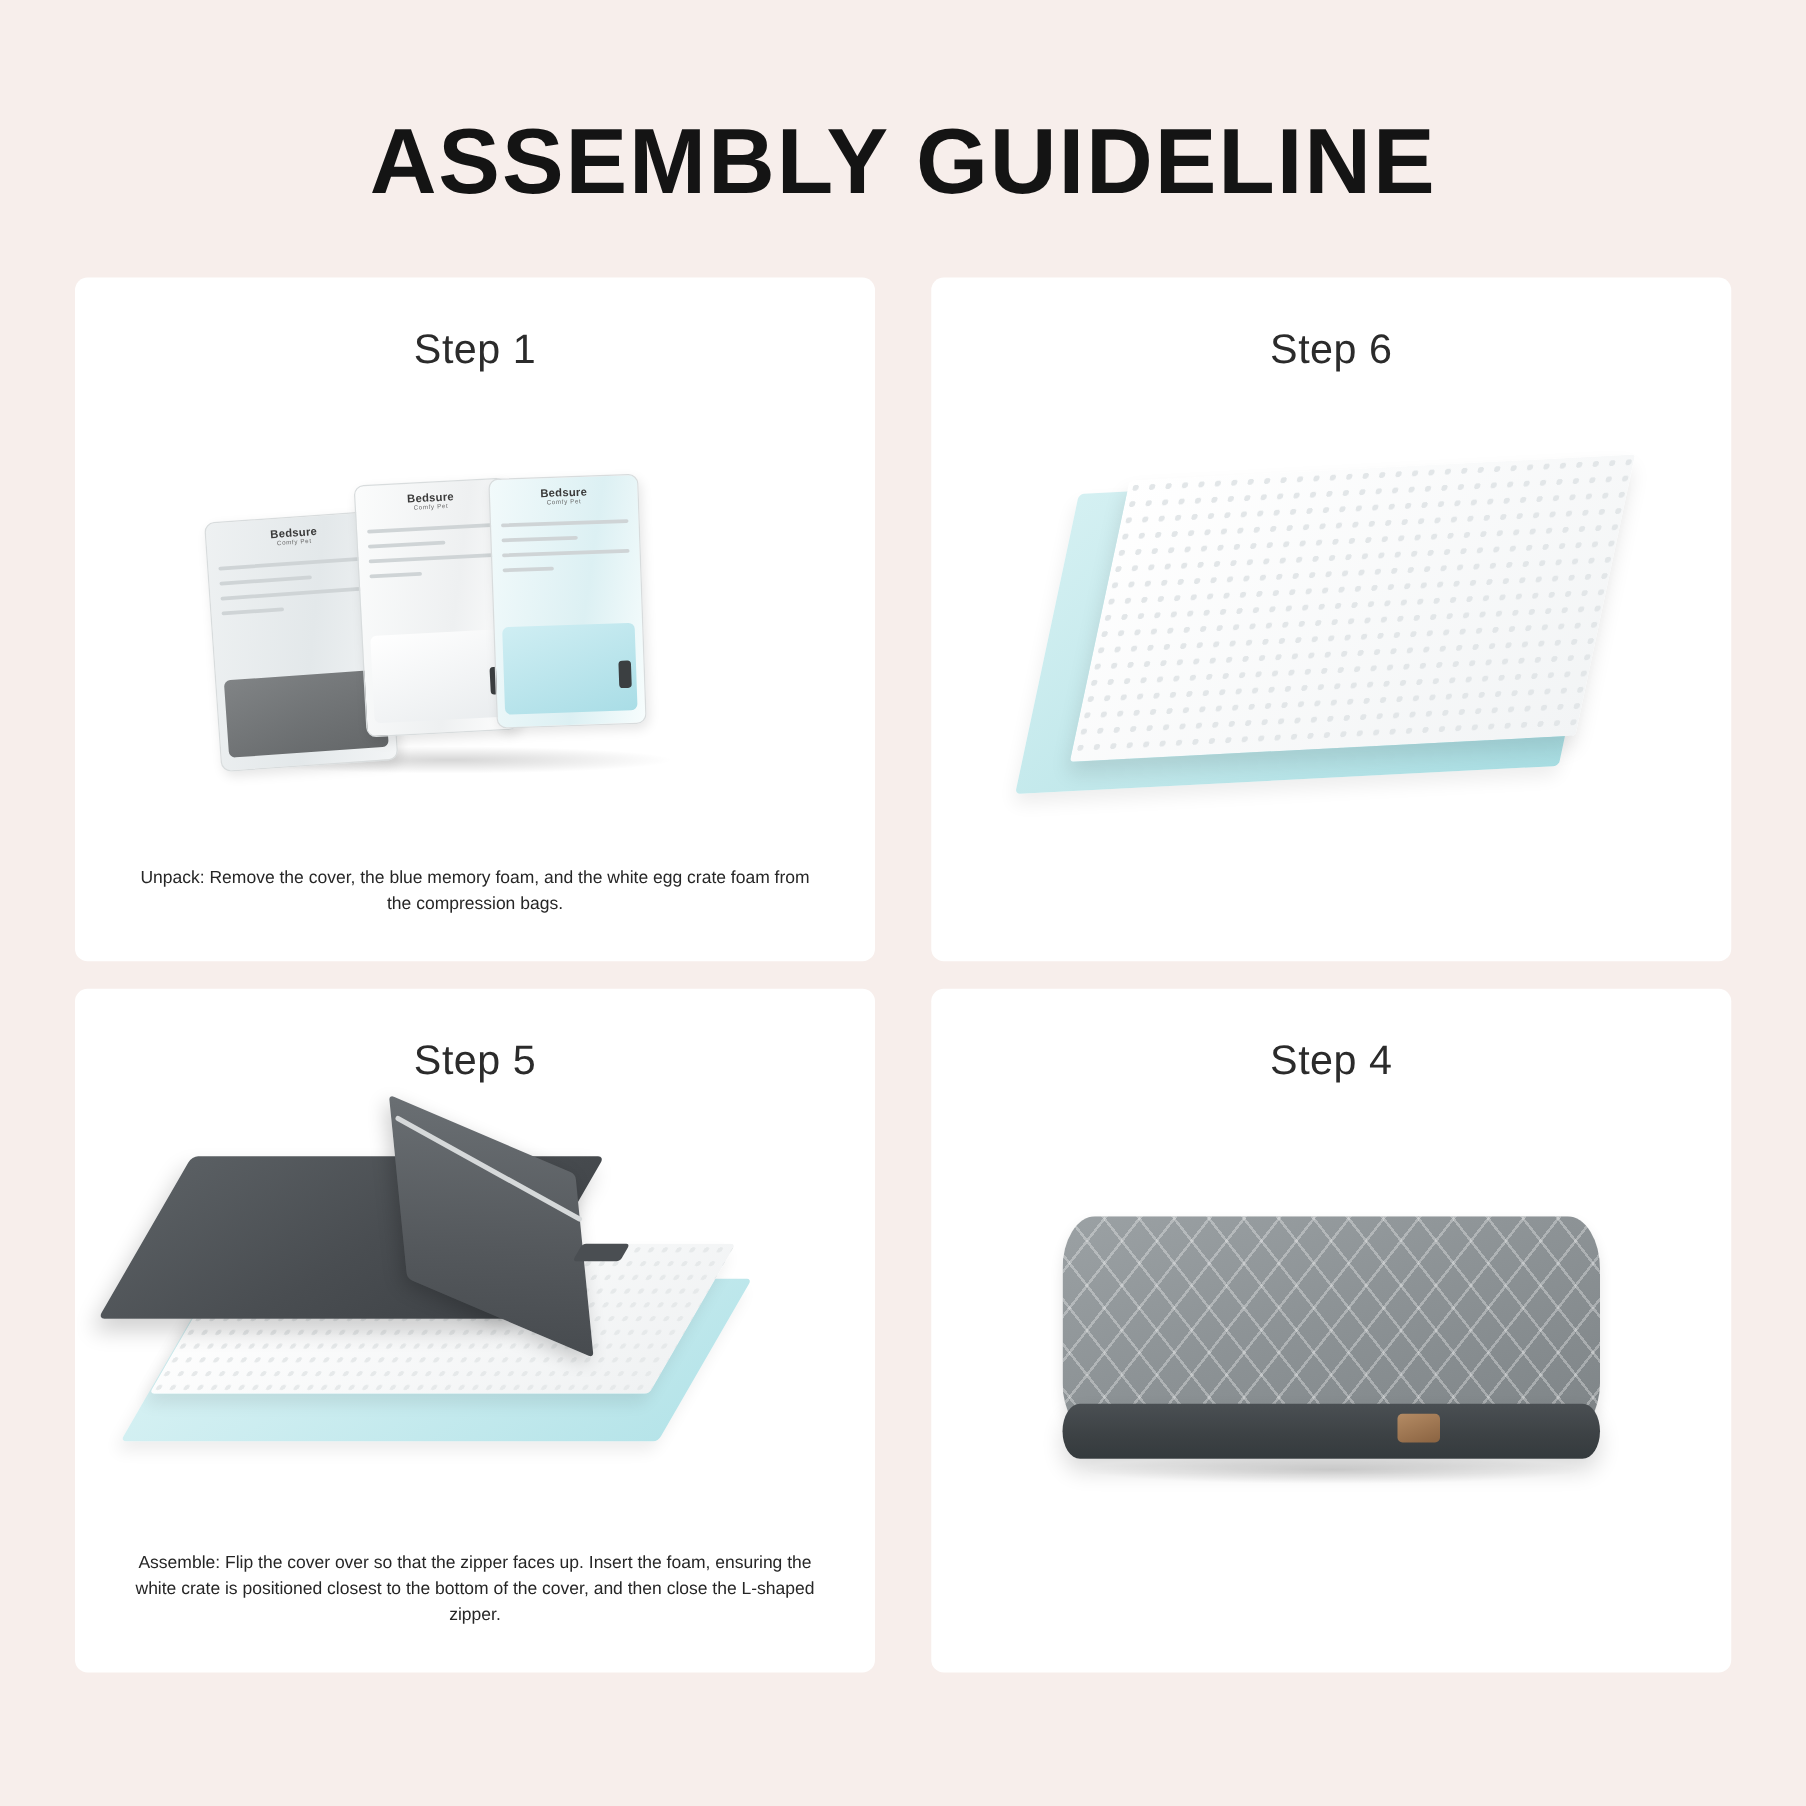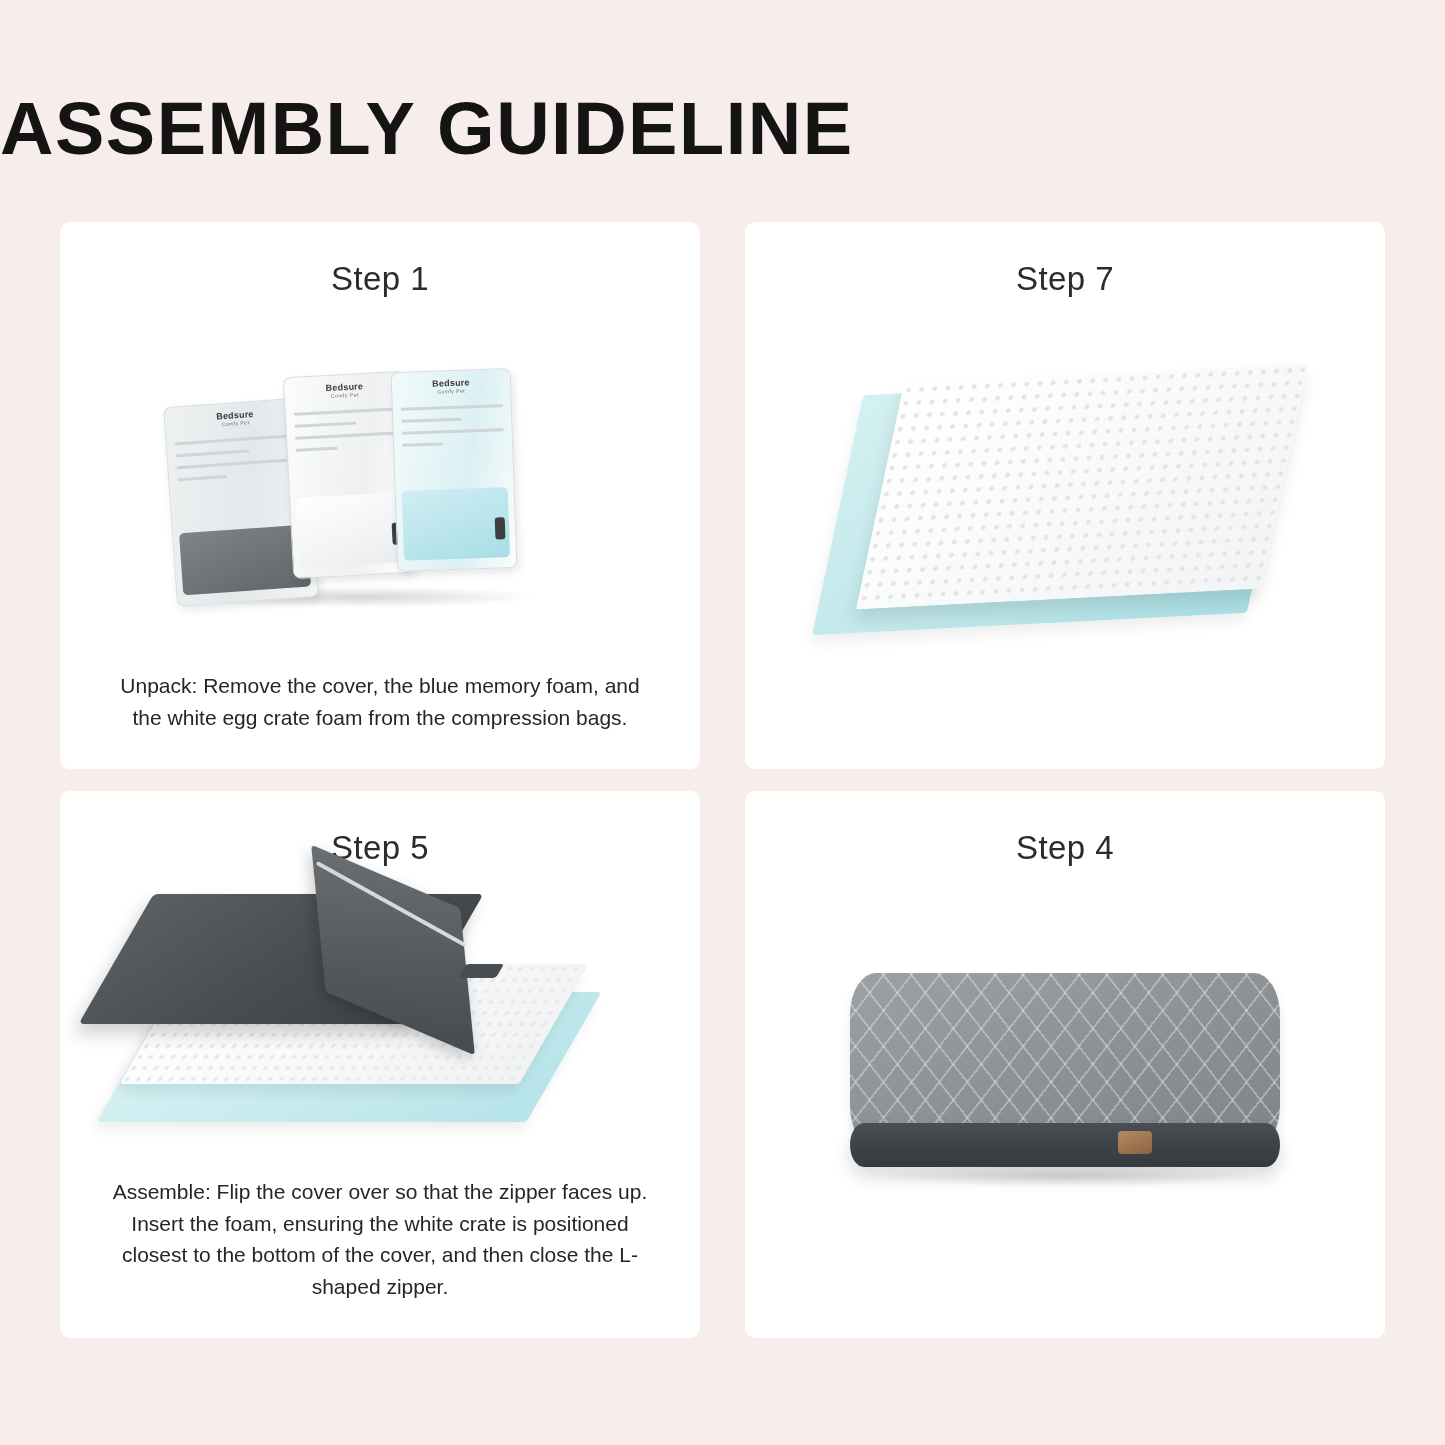--- a/index.html
+++ b/index.html
@@ -13,20 +13,21 @@
     font-family: "Liberation Sans", sans-serif;
     overflow: hidden;
   }
   .page {
     position: relative;
     width: 1445px;
     height: 1445px;
     box-sizing: border-box;
   }
   .title {
+    text-align: center;
     font-size: 74px;
     font-weight: bold;
     letter-spacing: 1.5px;
     color: #141414;
     padding-top: 92px;
     line-height: 1;
   }
   .grid {
     display: grid;
     grid-template-columns: 640px 640px;
@@ -55,21 +56,21 @@
   }
   .art {
     flex: 1 1 auto;
     width: 100%;
     display: flex;
     align-items: center;
     justify-content: center;
     position: relative;
   }
   .caption {
-    font-size: 21px;
+    font-size: 14px;
     color: #262626;
     text-align: center;
     line-height: 1.5;
     width: 94%;
     margin-bottom: 6px;
   }
 
   
   .bags {
     position: relative;
@@ -339,21 +340,21 @@
             </div>
             <div class="blue"></div>
             <div class="valve"></div>
           </div>
         </div>
       </div>
       <div class="caption">Unpack: Remove the cover, the blue memory foam, and the white egg crate foam from the compression bags.</div>
     </div>
 
     <div class="card">
-      <div class="step-label">Step 7</div>
+      <div class="step-label">Step 6</div>
       <div class="art">
         <div class="foam2">
           <div class="foam-blue"></div>
           <div class="foam-white"></div>
         </div>
       </div>
     </div>
 
     <div class="card">
       <div class="step-label">Step 5</div>

